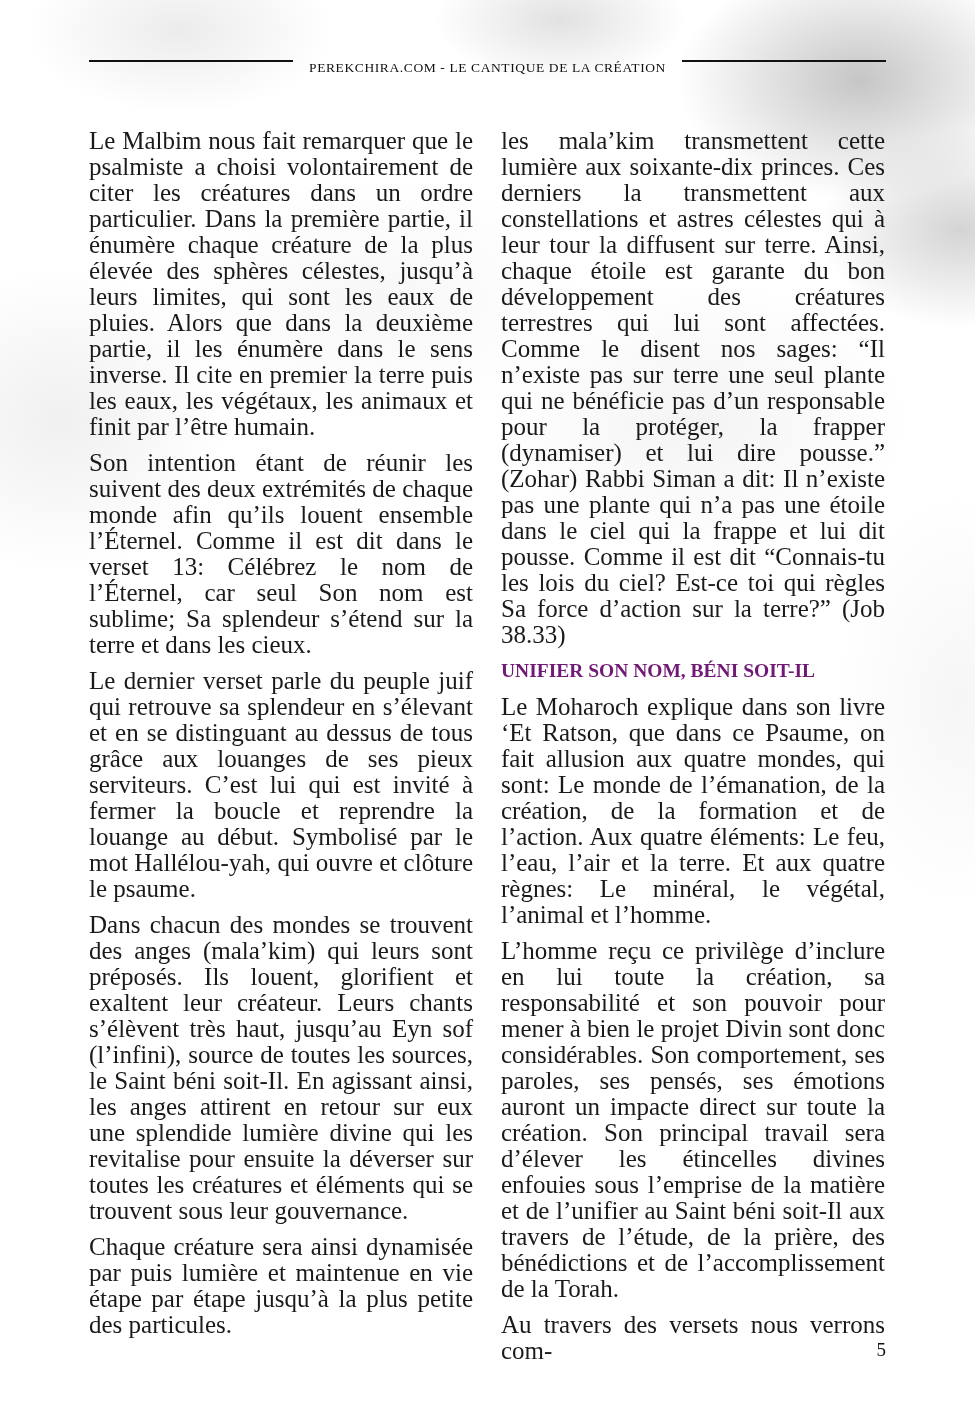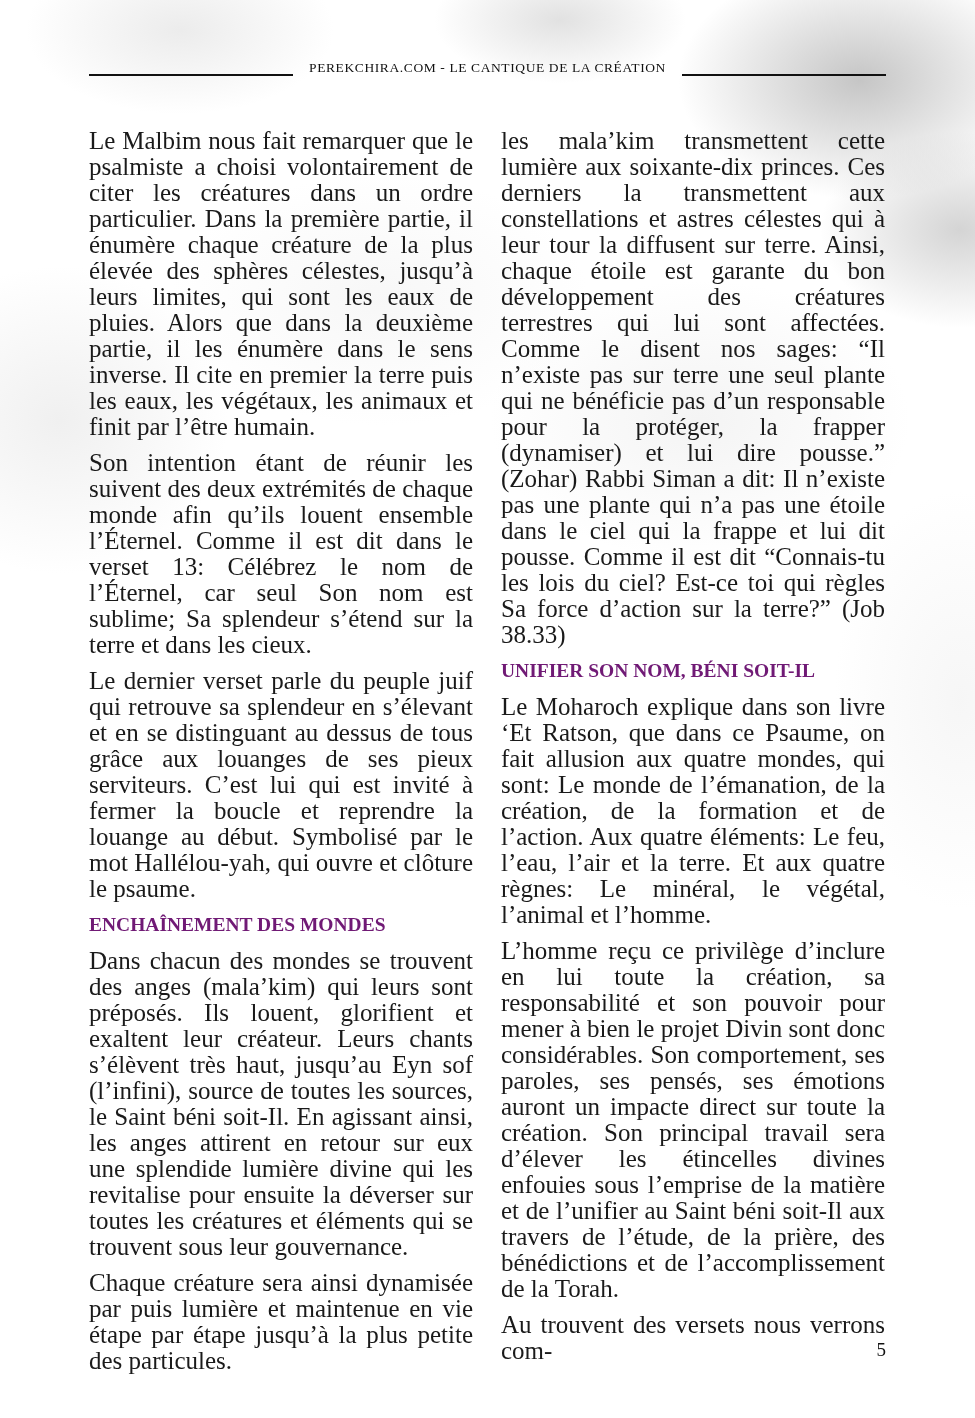--- a/index.html
+++ b/index.html
@@ -28,21 +28,21 @@
         radial-gradient(ellipse 300px 200px at 700px 420px, rgba(215,215,215,0.28), rgba(215,215,215,0) 70%),
         radial-gradient(ellipse 180px 300px at 960px 700px, rgba(220,220,220,0.25), rgba(220,220,220,0) 70%),
         radial-gradient(ellipse 300px 180px at 380px 300px, rgba(220,220,220,0.22), rgba(220,220,220,0) 70%);
     }
     .header {
       position: absolute;
       top: 60px;
       left: 89px;
       width: 797px;
       display: flex;
-      align-items: flex-end;
+      align-items: flex-start;
       gap: 16px;
     }
     .header-rule {
       flex: 1;
       height: 2px;
       background: #111;
     }
     .header-title {
       font-size: 13.5px;
       letter-spacing: 0.6px;
@@ -92,26 +92,25 @@
   <div class="header-rule"></div>
   <div class="header-title">PEREKCHIRA.COM - LE CANTIQUE DE LA CRÉATION</div>
   <div class="header-rule"></div>
 </div>
 
 <div class="columns">
   <div class="column">
     <p>Le Malbim nous fait remarquer que le psalmiste a choisi volontairement de citer les créatures dans un ordre particulier. Dans la première partie, il énumère chaque créature de la plus élevée des sphères célestes, jusqu’à leurs limites, qui sont les eaux de pluies. Alors que dans la deuxième partie, il les énumère dans le sens inverse. Il cite en premier la terre puis les eaux, les végétaux, les animaux et finit par l’être humain.</p>
     <p>Son intention étant de réunir les suivent des deux extrémités de chaque monde afin qu’ils louent ensemble l’Éternel. Comme il est dit dans le verset 13: Célébrez le nom de l’Éternel, car seul Son nom est sublime; Sa splendeur s’étend sur la terre et dans les cieux.</p>
     <p>Le dernier verset parle du peuple juif qui retrouve sa splendeur en s’élevant et en se distinguant au dessus de tous grâce aux louanges de ses pieux serviteurs. C’est lui qui est invité à fermer la boucle et reprendre la louange au début. Symbolisé par le mot Hallélou-yah, qui ouvre et clôture le psaume.</p>
-    <h2>ENCHAÎNEMENT DES MONDES</h2>
     <p>Dans chacun des mondes se trouvent des anges (mala’kim) qui leurs sont préposés. Ils louent, glorifient et exaltent leur créateur. Leurs chants s’élèvent très haut, jusqu’au Eyn sof (l’infini), source de toutes les sources, le Saint béni soit-Il. En agissant ainsi, les anges attirent en retour sur eux une splendide lumière divine qui les revitalise pour ensuite la déverser sur toutes les créatures et éléments qui se trouvent sous leur gouvernance.</p>
     <p>Chaque créature sera ainsi dynamisée par puis lumière et maintenue en vie étape par étape jusqu’à la plus petite des particules.</p>
   </div>
   <div class="column">
     <p>les mala’kim transmettent cette lumière aux soixante-dix princes. Ces derniers la transmettent aux constellations et astres célestes qui à leur tour la diffusent sur terre. Ainsi, chaque étoile est garante du bon développement des créatures terrestres qui lui sont affectées. Comme le disent nos sages: “Il n’existe pas sur terre une seul plante qui ne bénéficie pas d’un responsable pour la protéger, la frapper (dynamiser) et lui dire pousse.” (Zohar) Rabbi Siman a dit: Il n’existe pas une plante qui n’a pas une étoile dans le ciel qui la frappe et lui dit pousse. Comme il est dit “Connais-tu les lois du ciel? Est-ce toi qui règles Sa force d’action sur la terre?” (Job 38.33)</p>
     <h2>UNIFIER SON NOM, BÉNI SOIT-IL</h2>
     <p>Le Moharoch explique dans son livre ‘Et Ratson, que dans ce Psaume, on fait allusion aux quatre mondes, qui sont: Le monde de l’émanation, de la création, de la formation et de l’action. Aux quatre éléments: Le feu, l’eau, l’air et la terre. Et aux quatre règnes: Le minéral, le végétal, l’animal et l’homme.</p>
     <p>L’homme reçu ce privilège d’inclure en lui toute la création, sa responsabilité et son pouvoir pour mener à bien le projet Divin sont donc considérables. Son comportement, ses paroles, ses pensés, ses émotions auront un impacte direct sur toute la création. Son principal travail sera d’élever les étincelles divines enfouies sous l’emprise de la matière et de l’unifier au Saint béni soit-Il aux travers de l’étude, de la prière, des bénédictions et de l’accomplissement de la Torah.</p>
-    <p style="text-align-last: justify;">Au trouvent des versets nous verrons com-</p>
+    <p style="text-align-last: justify;">Au travers des versets nous verrons com-</p>
   </div>
 </div>
 
 <div class="page-number">5</div>
 
 </body></html>

